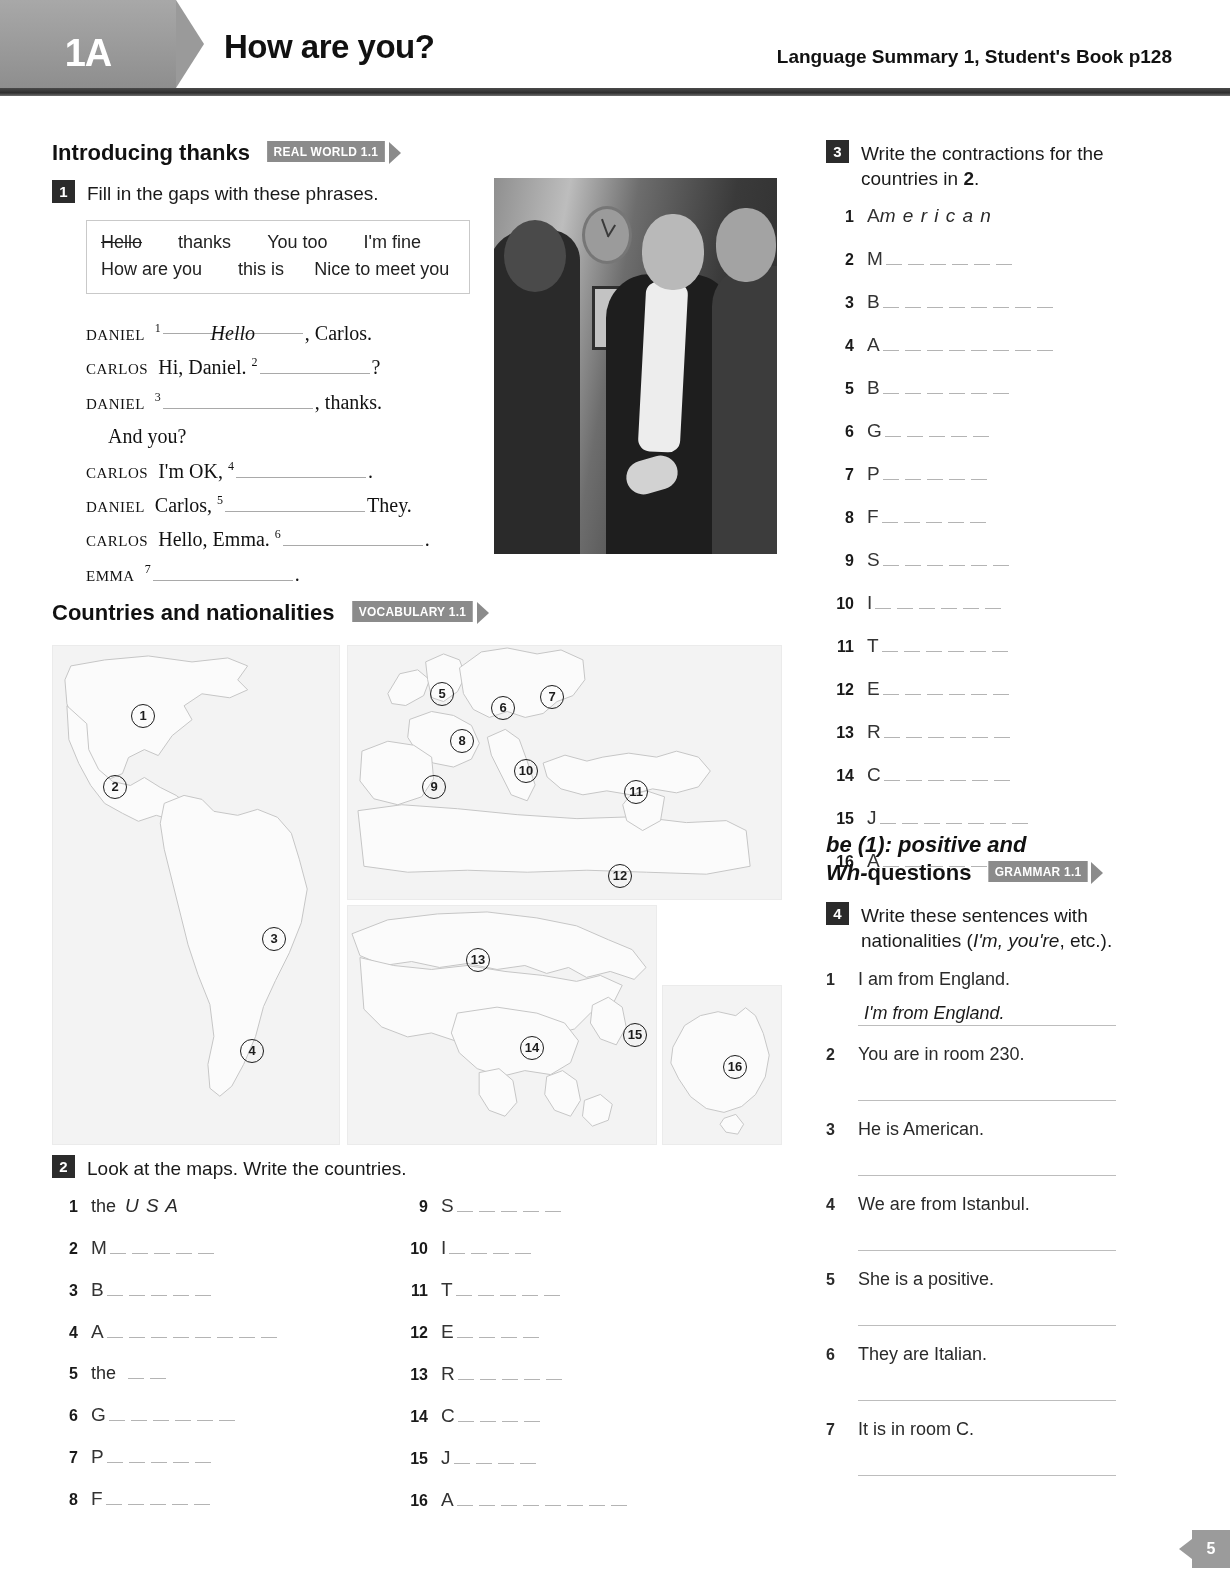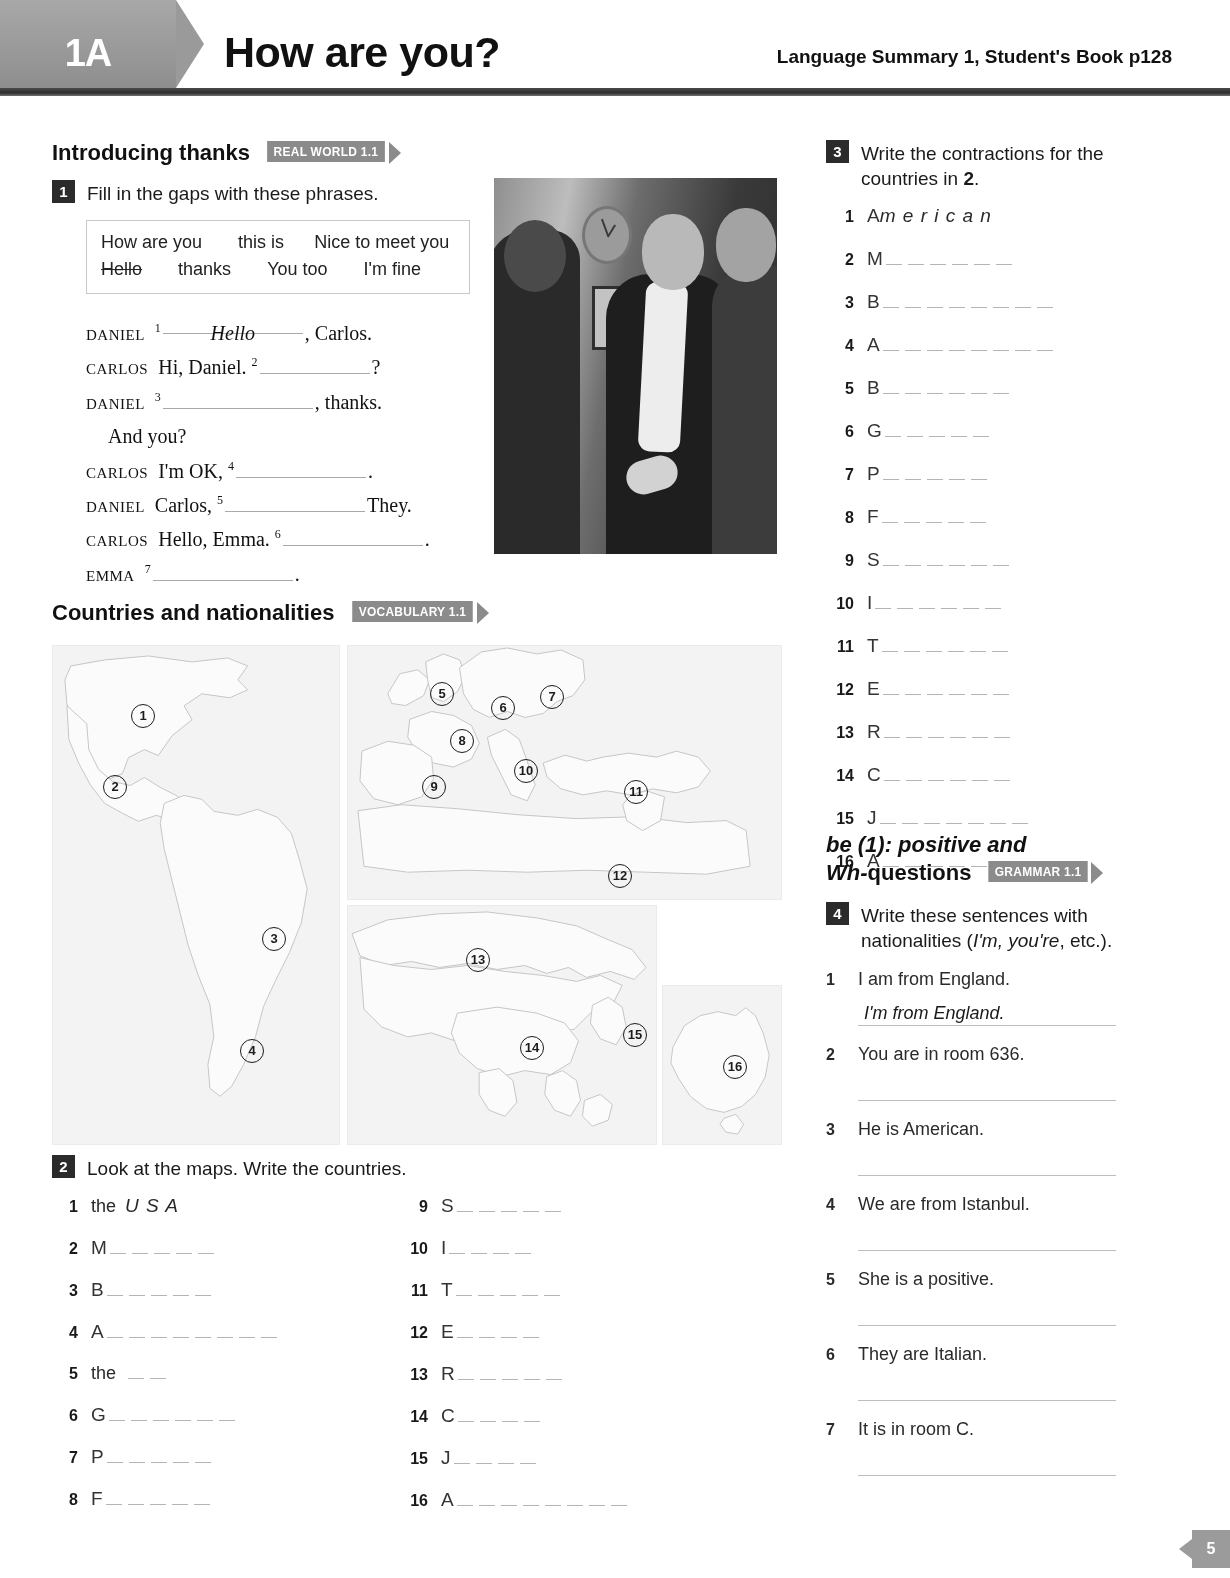--- a/index.html
+++ b/index.html
@@ -25,21 +25,21 @@
     border-left:28px solid #9a9a9a;
   }
   .hdr-unit {
     position:absolute; left:0; top:0; width:176px; height:88px;
     display:flex; align-items:center; justify-content:center;
     color:#ffffff; font-size:38px; font-weight:bold; letter-spacing:-1px;
     padding-top:18px;
   }
   .hdr-title {
     position:absolute; left:224px; top:28px;
-    font-size:43px; font-weight:bold; letter-spacing:-0.5px; color:#111;
+    font-size:33px; font-weight:bold; letter-spacing:-0.5px; color:#111;
   }
   .hdr-ref {
     position:absolute; right:58px; top:46px;
     font-size:19px; font-weight:bold; color:#111;margin-left:14px;
   }
   .hdr-rule {
     position:absolute; left:0; top:88px; width:1230px; height:8px;
     background:linear-gradient(180deg,#4a4a4a 0%, #2e2e2e 60%, #6f6f6f 100%);
   }
 
@@ -199,34 +199,34 @@
     </span>
   </div>
 
   <div class="exhead" style="margin-top:14px;">
     <span class="exnum">1</span>
     <span class="instr">Fill in the gaps with these phrases.</span>
   </div>
 
   <div class="phrasebox">
     <div class="row">
-      <span>How are you</span>
-      <span style="width:26px"></span>
-      <span>this is</span>
-      <span style="width:20px"></span>
-      <span>Nice to meet you</span>
-    </div>
-    <div class="row">
       <span class="strike">Hello</span>
       <span style="width:26px"></span>
       <span>thanks</span>
       <span style="width:26px"></span>
       <span>You too</span>
       <span style="width:26px"></span>
       <span>I'm fine</span>
+    </div>
+    <div class="row">
+      <span>How are you</span>
+      <span style="width:26px"></span>
+      <span>this is</span>
+      <span style="width:20px"></span>
+      <span>Nice to meet you</span>
     </div>
   </div>
 
   <div class="dialogue" id="dialogue-host">
       <div class="dline"><span class="spk">DANIEL</span>&nbsp;&nbsp;<span class="sup">1</span><span class="gap ans-it" style="width:140px;text-align:center;">Hello</span><span>, Carlos.</span></div>
       <div class="dline"><span class="spk">CARLOS</span>&nbsp;&nbsp;<span>Hi, Daniel.</span> <span class="sup">2</span><span class="gap" style="width:110px;"></span><span>?</span></div>
       <div class="dline"><span class="spk">DANIEL</span>&nbsp;&nbsp;<span class="sup">3</span><span class="gap" style="width:150px;"></span><span>, thanks.</span></div>
       <div class="dline"><span style="display:inline-block;width:22px"></span><span>And you?</span> </div>
       <div class="dline"><span class="spk">CARLOS</span>&nbsp;&nbsp;<span>I'm OK,</span> <span class="sup">4</span><span class="gap" style="width:130px;"></span><span>.</span></div>
       <div class="dline"><span class="spk">DANIEL</span>&nbsp;&nbsp;<span>Carlos,</span> <span class="sup">5</span><span class="gap" style="width:140px;"></span><span>They.</span></div>
@@ -598,21 +598,21 @@
   </div>
 
   <div class="ex4" id="ex4-list">
       <div class="q">
         <span class="n">1</span>
         <span class="txt">I am from England.</span>
       </div>
       <div class="ansline filled">I'm from England.</div>
       <div class="q">
         <span class="n">2</span>
-        <span class="txt">You are in room 636.</span>
+        <span class="txt">You are in room 230.</span>
       </div>
       <div class="ansline"></div>
       <div class="q">
         <span class="n">3</span>
         <span class="txt">He is American.</span>
       </div>
       <div class="ansline"></div>
       <div class="q">
         <span class="n">4</span>
         <span class="txt">We are from Istanbul.</span>

